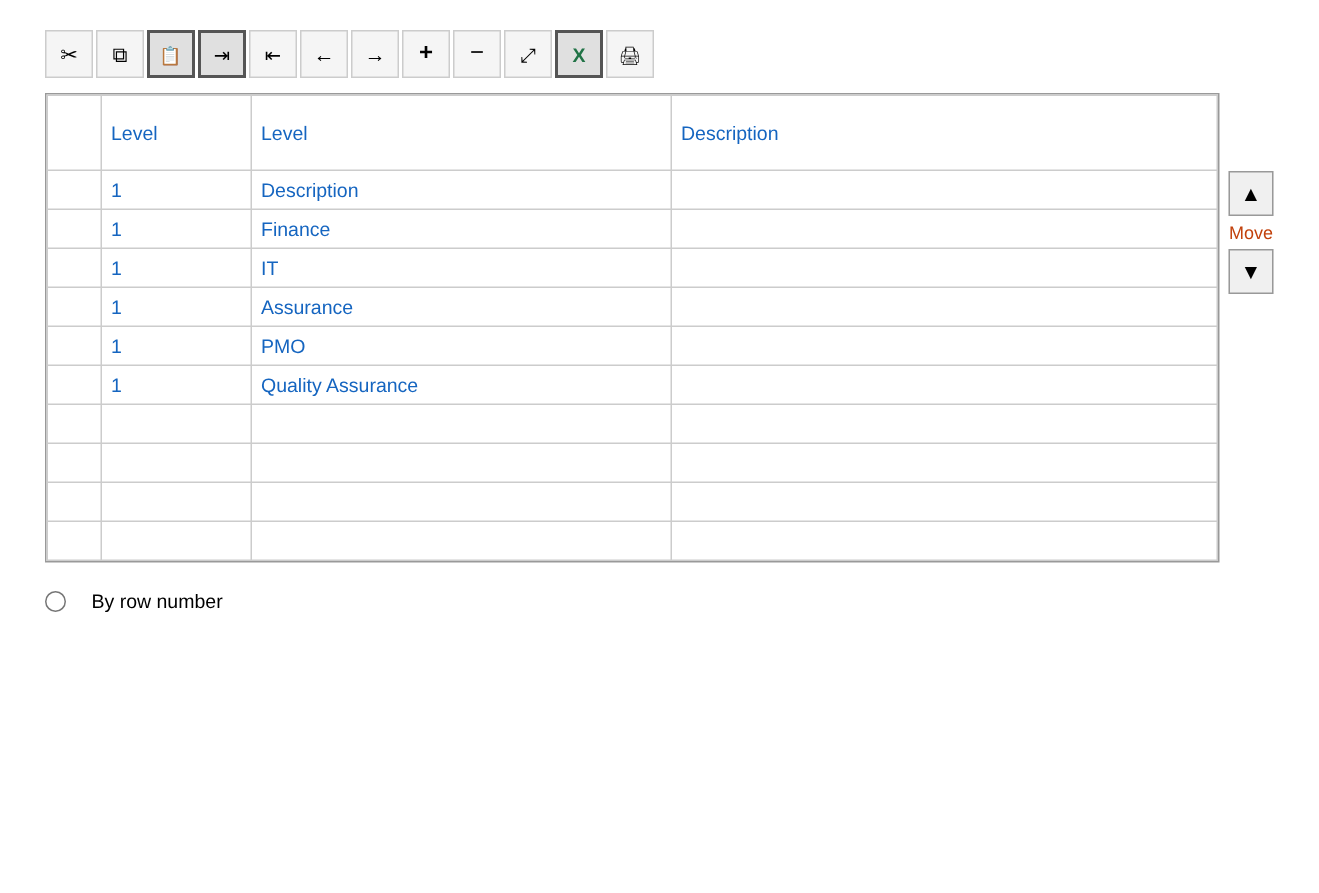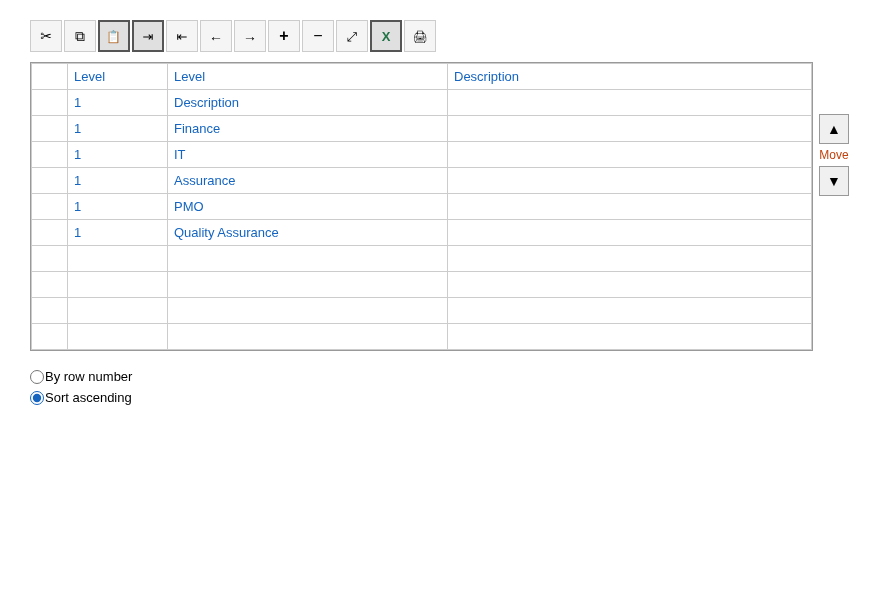--- a/index.html
+++ b/index.html
@@ -56,21 +56,21 @@
       table-layout: fixed;
     }
     col.col-check { width: 36px; }
     col.col-level { width: 100px; }
     col.col-value { width: 280px; }
     col.col-desc { width: auto; }
     thead th {
       color: #1565c0;
       background: #fff;
       border: 1px solid #ccc;
-      padding: 5px 6px;
+      padding: 17px 6px;
       font-weight: normal;
       text-align: left;
       font-size: 13px;
     }
     thead th.col-check-header {
       border: 1px solid #ccc;
     }
     tbody td {
       border: 1px solid #ccc;
       padding: 4px 6px;
@@ -115,21 +115,21 @@
     }
     .display-order-title {
       font-size: 13px;
       color: #000;
       margin-bottom: 8px;
     }
     .radio-option {
       display: flex;
       align-items: center;
       margin-bottom: 6px;
-      gap: 1px;
+      gap: 17px;
       font-size: 13px;
       color: #000;
     }
     .radio-option input[type="radio"] {
       width: 14px;
       height: 14px;
       cursor: pointer;
       accent-color: #1565c0;
     }
     
@@ -283,19 +283,15 @@
       </button>
     </div>
   </div>
 
   <div class="display-order">
     <div id="radio-options">
         <div class="radio-option">
           <input type="radio" name="display-order" id="by-row-number" style="">
           <label for="by-row-number">By row number</label>
         </div>
-        <div class="radio-option">
-          <input type="radio" name="display-order" id="sort-ascending" checked="" style="">
-          <label for="sort-ascending">Sort ascending</label>
-        </div>
       </div>
   </div>
 </div>
 
 </body></html>

